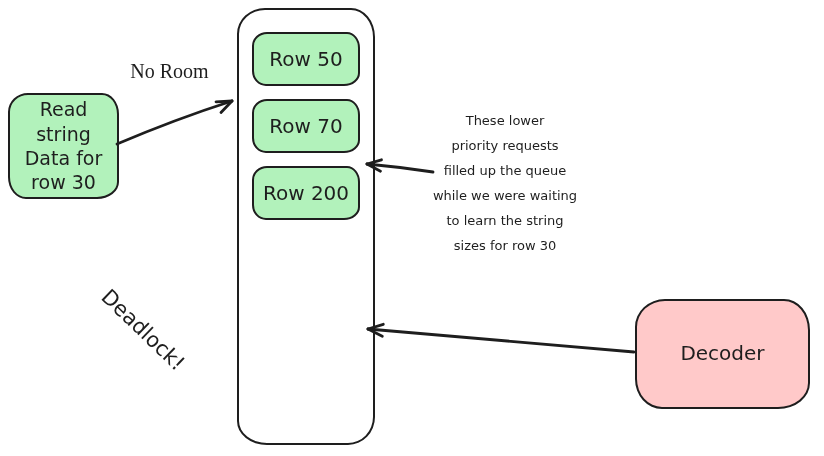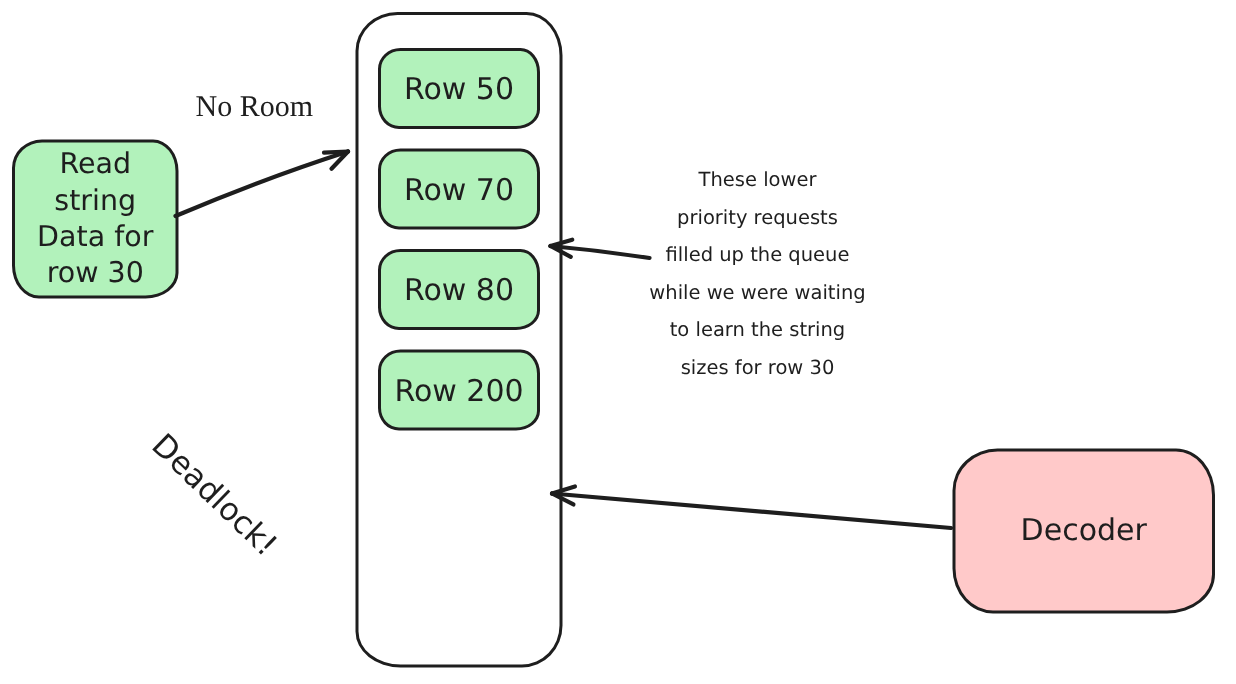--- a/index.html
+++ b/index.html
@@ -85,21 +85,20 @@
 <div class="stage">
 
   <div class="node node-read">Read
 string
 Data for
 row 30</div>
 
   <div class="queue">
     <div class="queue-row">Row 50</div>
     <div class="queue-row">Row 70</div>
-    <div class="queue-row">Row 80</div>
     <div class="queue-row">Row 200</div>
   </div>
 
   <div class="node node-decoder">Decoder</div>
 
   <div class="label label-no-room">No Room</div>
 
   <div class="label label-annotation">These lower
 priority requests
 filled up the queue

